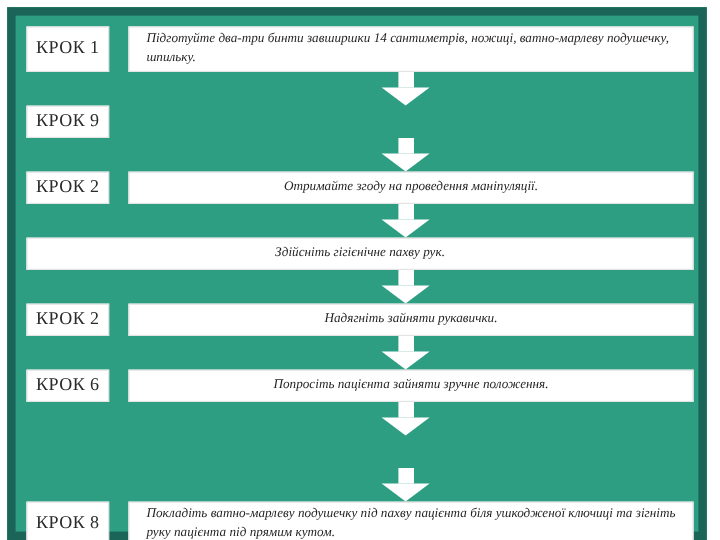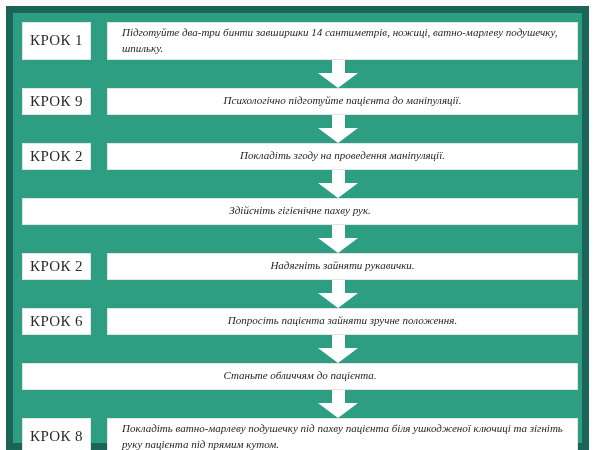--- a/index.html
+++ b/index.html
@@ -110,35 +110,32 @@
     </div>
     <div class="arrow">
         <div class="stem"></div>
         <div class="head"></div>
       </div>
 
     <div class="step-row">
       <div class="label-box">
           <span>КРОК 9</span>
         </div>
-      <div class="content-box">
-          <span>Психологічно підготуйте пацієнта до маніпуляції.</span>
-        </div>
     </div>
     <div class="arrow">
         <div class="stem"></div>
         <div class="head"></div>
       </div>
 
     <div class="step-row">
       <div class="label-box">
           <span>КРОК 2</span>
         </div>
       <div class="content-box">
-          <span>Покладіть згоду на проведення маніпуляції.</span>
+          <span>Отримайте згоду на проведення маніпуляції.</span>
         </div>
     </div>
     <div class="arrow">
         <div class="stem"></div>
         <div class="head"></div>
       </div>
 
     <div class="step-row">
       <div class="content-box">
           <span>Здійсніть гігієнічне пахву рук.</span>
@@ -169,23 +166,20 @@
       <div class="content-box">
           <span>Попросіть пацієнта зайняти зручне положення.</span>
         </div>
     </div>
     <div class="arrow">
         <div class="stem"></div>
         <div class="head"></div>
       </div>
 
     <div class="step-row">
-      <div class="content-box">
-          <span>Станьте обличчям до пацієнта.</span>
-        </div>
     </div>
     <div class="arrow">
         <div class="stem"></div>
         <div class="head"></div>
       </div>
 
     <div class="step-row tall">
       <div class="label-box">
           <span>КРОК 8</span>
         </div>

